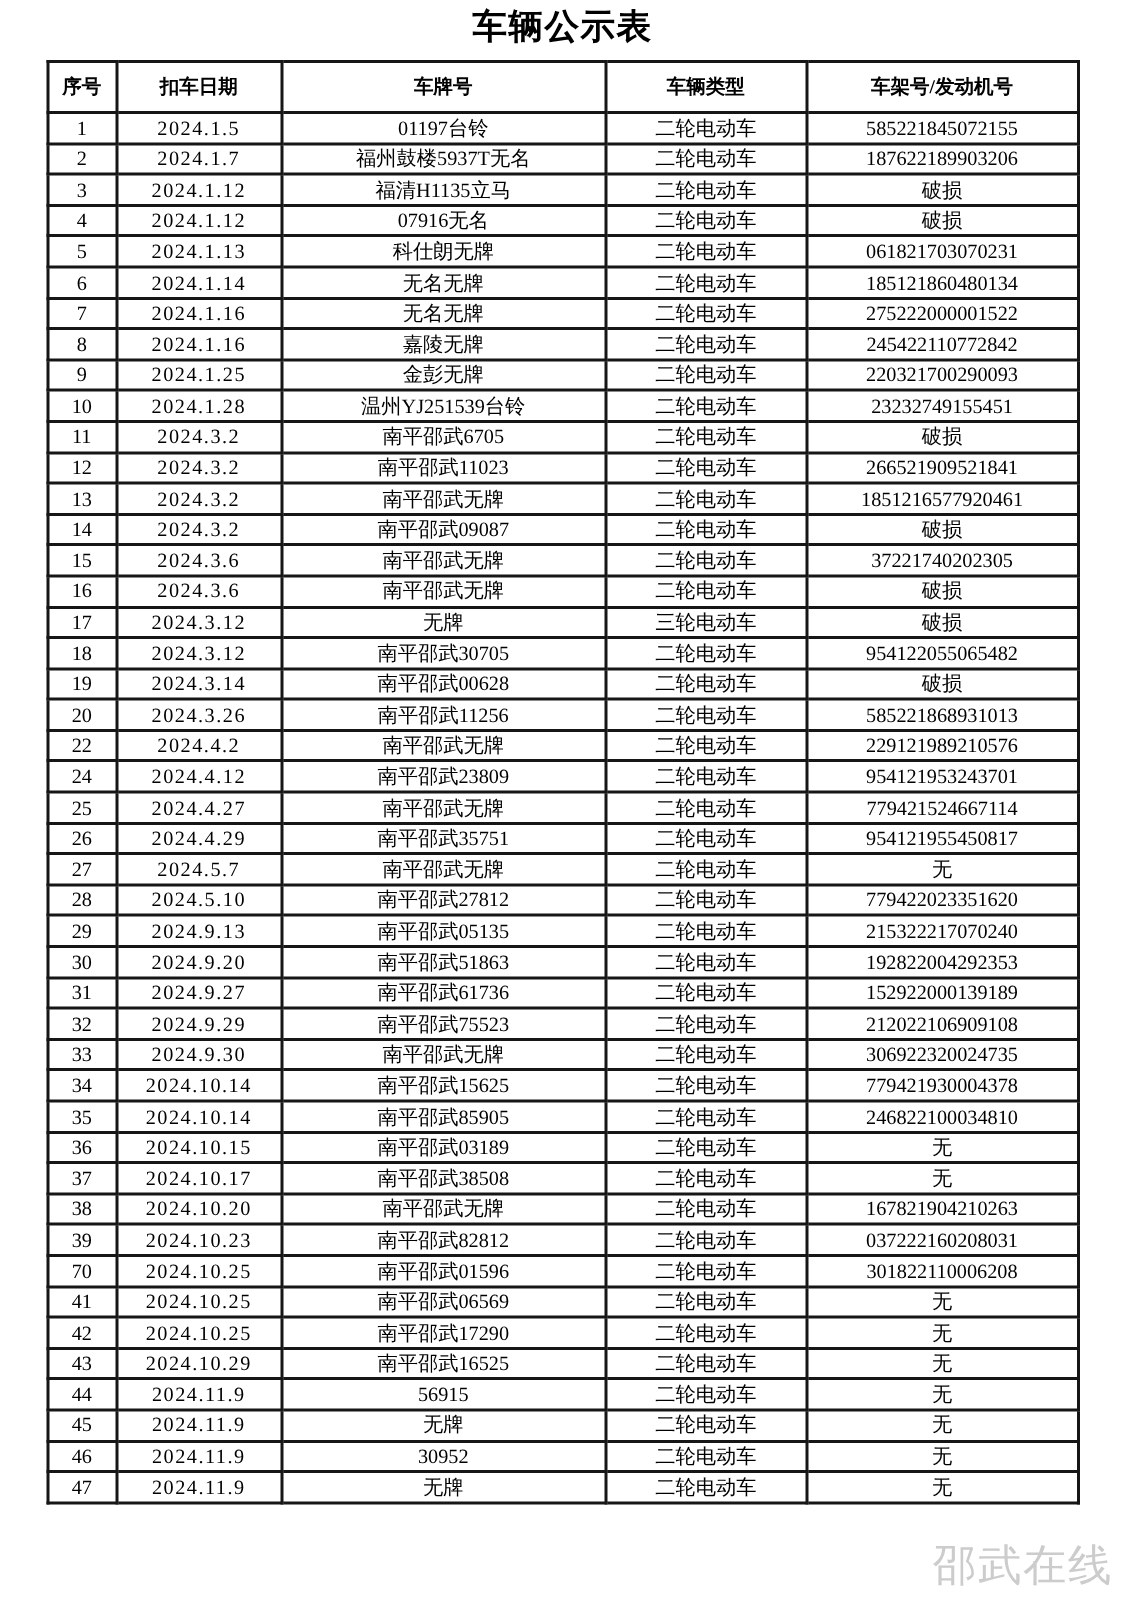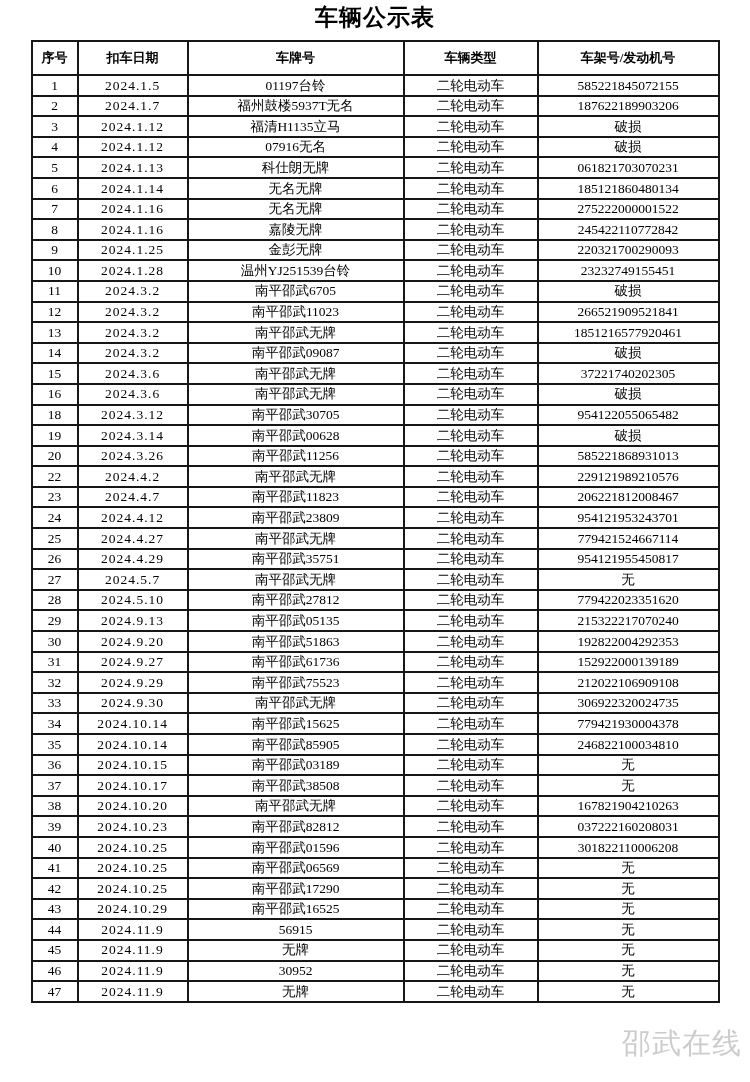--- a/index.html
+++ b/index.html
@@ -187,20 +187,27 @@
         <td class="cell-frame">37221740202305</td>
       </tr>
       <tr>
         <td class="cell-no">16</td>
         <td class="cell-date">2024.3.6</td>
         <td class="cell-plate">南平邵武无牌</td>
         <td class="cell-type">二轮电动车</td>
         <td class="cell-frame">破损</td>
       </tr>
       <tr>
+        <td class="cell-no">17</td>
+        <td class="cell-date">2024.3.12</td>
+        <td class="cell-plate">无牌</td>
+        <td class="cell-type">三轮电动车</td>
+        <td class="cell-frame">破损</td>
+      </tr>
+      <tr>
         <td class="cell-no">18</td>
         <td class="cell-date">2024.3.12</td>
         <td class="cell-plate">南平邵武30705</td>
         <td class="cell-type">二轮电动车</td>
         <td class="cell-frame">954122055065482</td>
       </tr>
       <tr>
         <td class="cell-no">19</td>
         <td class="cell-date">2024.3.14</td>
         <td class="cell-plate">南平邵武00628</td>
@@ -215,27 +222,20 @@
         <td class="cell-frame">585221868931013</td>
       </tr>
       <tr>
         <td class="cell-no">22</td>
         <td class="cell-date">2024.4.2</td>
         <td class="cell-plate">南平邵武无牌</td>
         <td class="cell-type">二轮电动车</td>
         <td class="cell-frame">229121989210576</td>
       </tr>
       <tr>
-        <td class="cell-no">23</td>
-        <td class="cell-date">2024.4.7</td>
-        <td class="cell-plate">南平邵武11823</td>
-        <td class="cell-type">二轮电动车</td>
-        <td class="cell-frame">206221812008467</td>
-      </tr>
-      <tr>
         <td class="cell-no">24</td>
         <td class="cell-date">2024.4.12</td>
         <td class="cell-plate">南平邵武23809</td>
         <td class="cell-type">二轮电动车</td>
         <td class="cell-frame">954121953243701</td>
       </tr>
       <tr>
         <td class="cell-no">25</td>
         <td class="cell-date">2024.4.27</td>
         <td class="cell-plate">南平邵武无牌</td>
@@ -334,21 +334,21 @@
         <td class="cell-frame">167821904210263</td>
       </tr>
       <tr>
         <td class="cell-no">39</td>
         <td class="cell-date">2024.10.23</td>
         <td class="cell-plate">南平邵武82812</td>
         <td class="cell-type">二轮电动车</td>
         <td class="cell-frame">037222160208031</td>
       </tr>
       <tr>
-        <td class="cell-no">40</td>
+        <td class="cell-no">70</td>
         <td class="cell-date">2024.10.25</td>
         <td class="cell-plate">南平邵武01596</td>
         <td class="cell-type">二轮电动车</td>
         <td class="cell-frame">301822110006208</td>
       </tr>
       <tr>
         <td class="cell-no">41</td>
         <td class="cell-date">2024.10.25</td>
         <td class="cell-plate">南平邵武06569</td>
         <td class="cell-type">二轮电动车</td>

